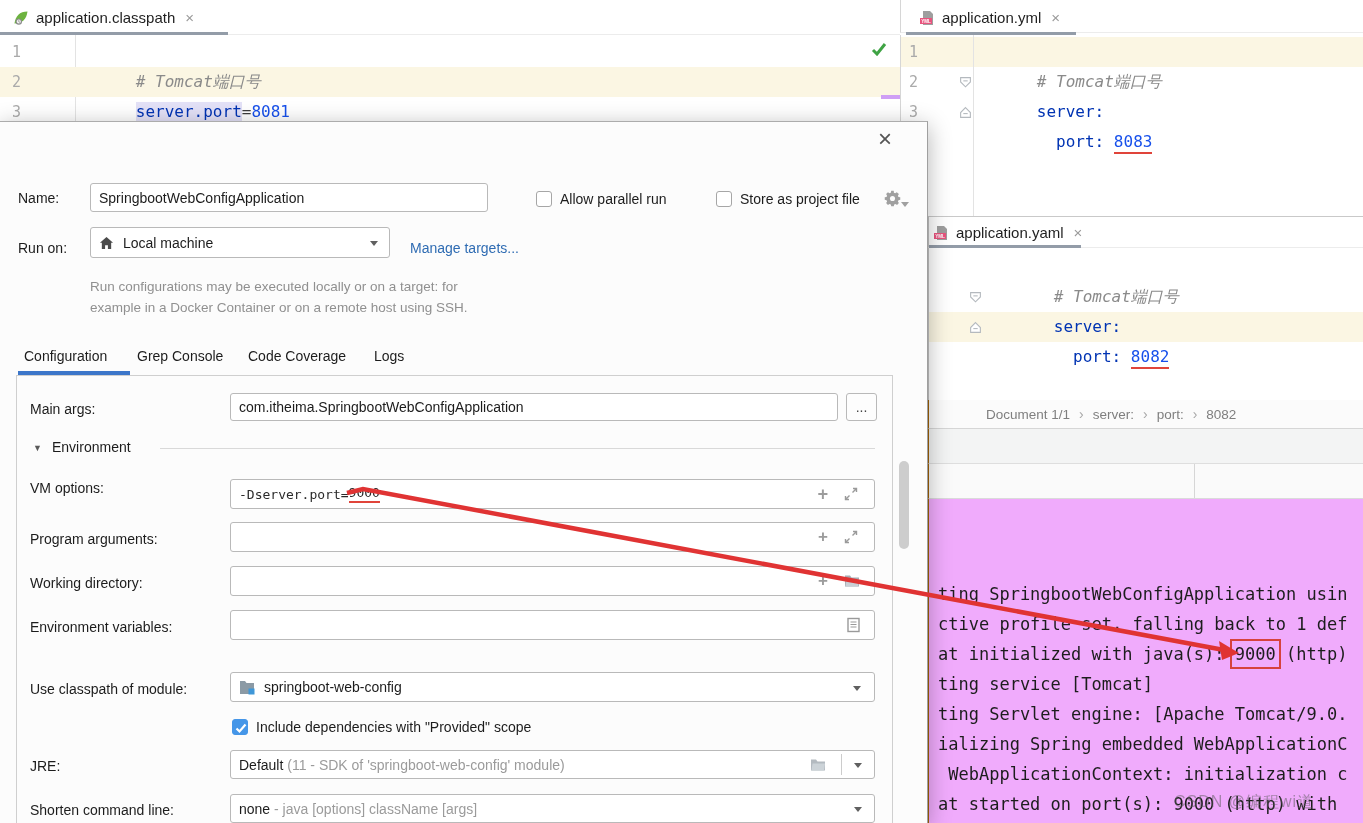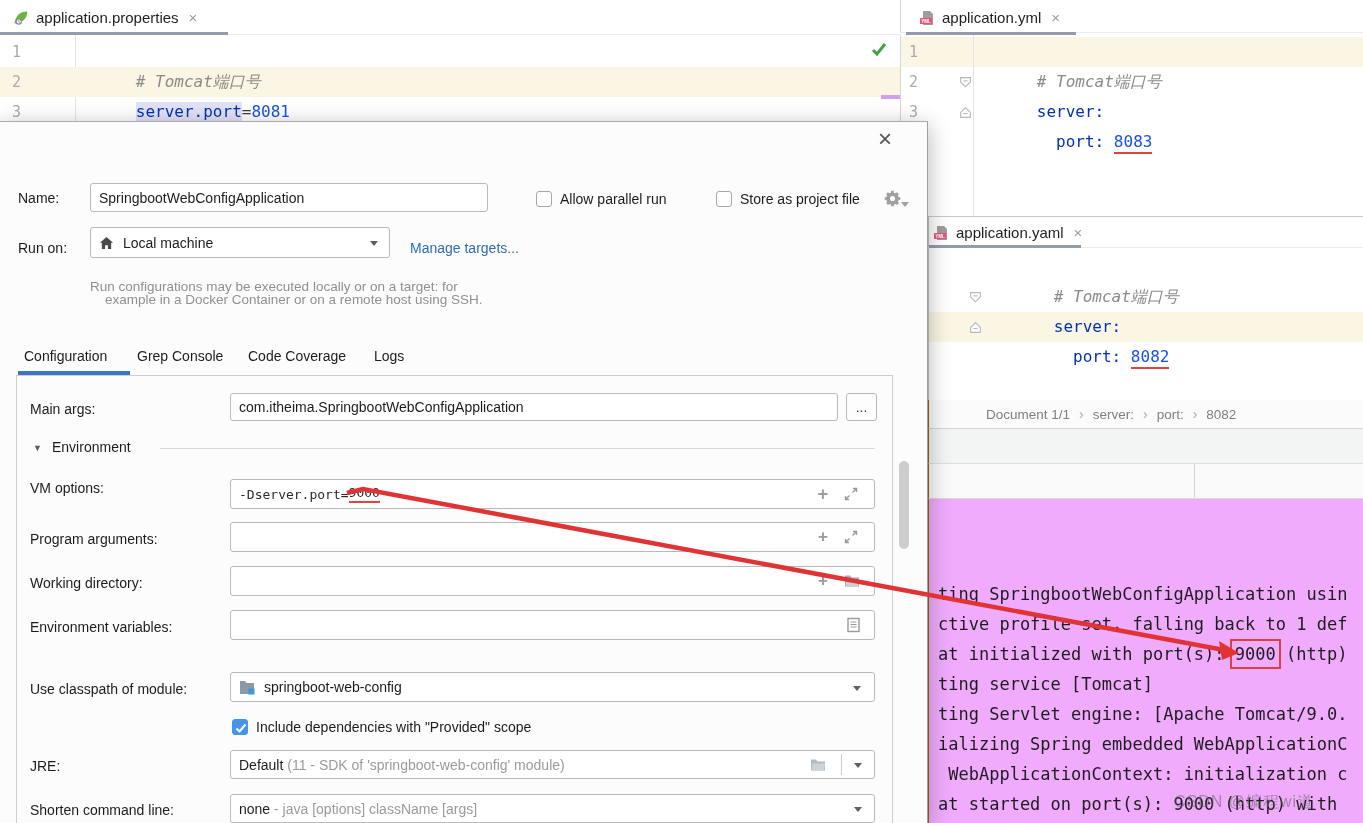--- a/index.html
+++ b/index.html
@@ -73,21 +73,21 @@
   <div class="tabbar" style="left:0;top:0;width:900px;height:35px;">
     <div class="tab" style="left:0;width:228px;">
       <span>
         <svg width="16" height="16" viewBox="0 0 16 16">
             <path d="M14.5 1.5c-8 0-12 4.5-13 12 7.5 0 12-4 13-12z" fill="#6db33f"></path>
             <circle cx="5.8" cy="11.6" r="3.2" fill="#8a8a8a"></circle>
             <circle cx="5.8" cy="11.6" r="2" fill="#f2f2f2"></circle>
             <path d="M5.8 10.2v1.5l1 .7" stroke="#8a8a8a" stroke-width="0.9" fill="none"></path>
           </svg>
       </span>
-      <span class="tab-label">application.properties</span>
+      <span class="tab-label">application.classpath</span>
       <span class="tab-close">×</span>
       <div class="tab-underline"></div>
     </div>
   </div>
 
   <div class="editor" style="left:0;top:35px;width:900px;height:88px;">
     <div class="gutter-sep" style="left:75px;"></div>
 
     <div class="abs cream" style="left:0;top:32px;width:900px;height:30px;"></div>
     <div class="gutter-num" style="left:12px;top:2px;">1</div>
@@ -203,21 +203,21 @@
 
   <div class="rpanel" style="left:928px;top:429px;width:435px;height:35px;background:#f3f4f4;border-bottom:1px solid #dedede;"></div>
   <div class="rpanel" style="left:928px;top:464px;width:435px;height:35px;background:#fafafa;border-bottom:1px solid #dadada;">
     <div class="abs" style="left:265px;top:0;bottom:0;width:1px;background:#d6d6d6;"></div>
   </div>
 
   <div class="rpanel" style="left:928px;top:499px;width:435px;height:324px;background:#f0abfc;overflow:hidden;">
     <div class="abs" style="left:9px;top:80px;right:0;">
       <div class="console-line">ting SpringbootWebConfigApplication usin</div>
       <div class="console-line">ctive profile set, falling back to 1 def</div>
-      <div class="console-line"><span>at initialized with port(s): </span><span class="port-box">9000</span><span> (http)</span></div>
+      <div class="console-line"><span>at initialized with java(s): </span><span class="port-box">9000</span><span> (http)</span></div>
       <div class="console-line">ting service [Tomcat]</div>
       <div class="console-line">ting Servlet engine: [Apache Tomcat/9.0.</div>
       <div class="console-line">ializing Spring embedded WebApplicationC</div>
       <div class="console-line"> WebApplicationContext: initialization c</div>
       <div class="console-line">at started on port(s): 9000 (http) with</div>
     </div>
     <div class="watermark" style="left:245px;top:293px;">CSDN @编程wi道</div>
   </div>
 
   <div class="dialog">
@@ -245,21 +245,21 @@
         <svg width="15" height="14" viewBox="0 0 16 15">
             <path d="M8 1l7 6.2h-2V14H9.5v-4.2h-3V14H3V7.2H1z" fill="#4a4a4a"></path>
           </svg>
       </span>
       <span>Local machine</span>
       <div class="caret-down abs" style="right:11px;top:13px;"></div>
     </div>
     <span class="link abs" style="left:410px;top:118px;">Manage targets...</span>
 
     <div class="help-text" style="left:90px;top:157px;">Run configurations may be executed locally or on a target: for</div>
-    <div class="help-text" style="left:90px;top:170px;margin-left:15px;">example in a Docker Container or on a remote host using SSH.</div>
+    <div class="help-text" style="left:90px;top:178px;">example in a Docker Container or on a remote host using SSH.</div>
 
     <div class="dlg-tab" style="left:24px;top:226px;">Configuration</div>
     <div class="dlg-tab" style="left:137px;top:226px;">Grep Console</div>
     <div class="dlg-tab" style="left:248px;top:226px;">Code Coverage</div>
     <div class="dlg-tab" style="left:374px;top:226px;">Logs</div>
     <div class="abs" style="left:18px;top:249px;width:112px;height:4px;background:#3c76c9;"></div>
 
     <div class="content-box"></div>
 
     <div class="dlg-label" style="left:30px;top:279px;">Main args:</div>

